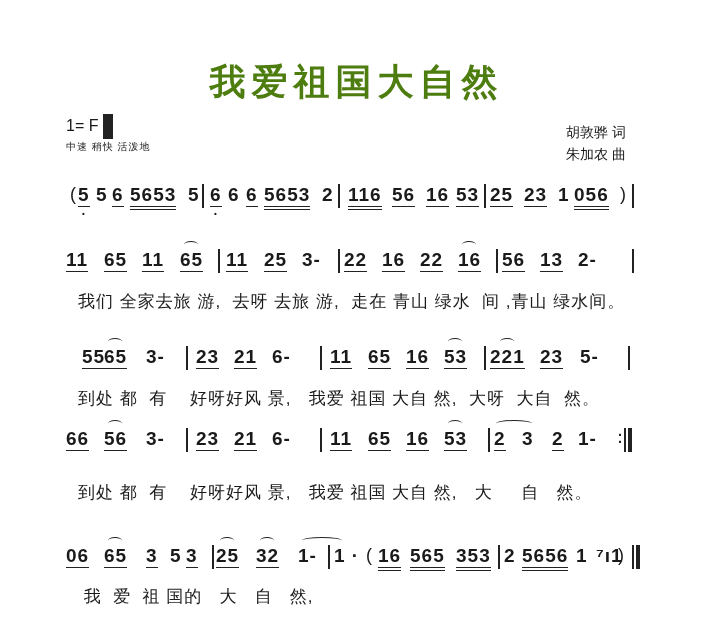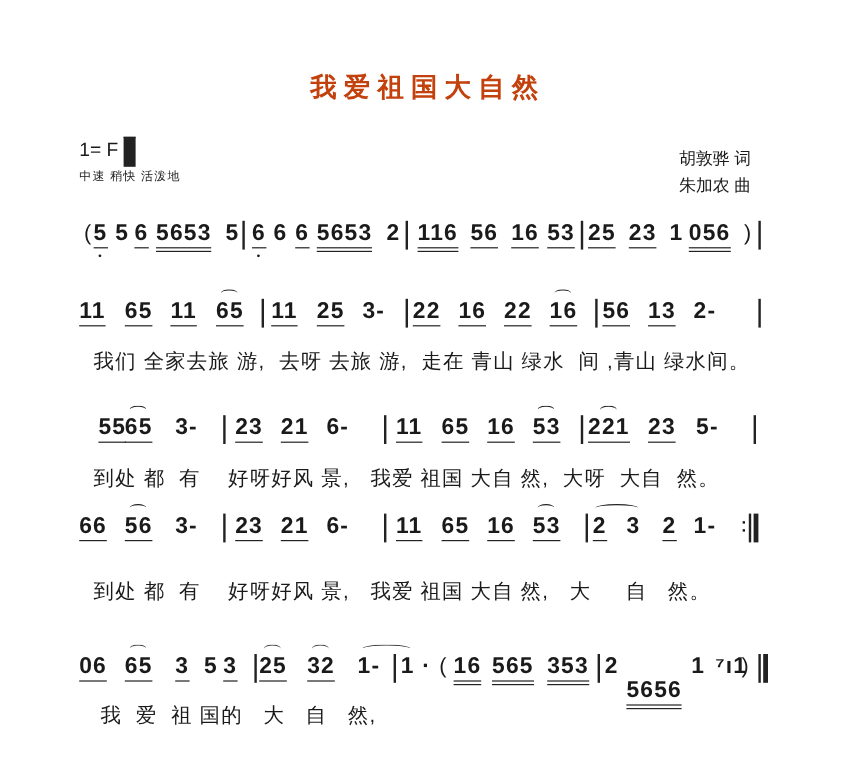--- a/index.html
+++ b/index.html
@@ -3,21 +3,21 @@
 <meta charset="utf-8">
 <style>
   html, body { margin: 0; padding: 0; background: #ffffff; }
   body {
     width: 713px; height: 643px; position: relative; overflow: hidden;
     font-family: "Liberation Sans", "DejaVu Sans", sans-serif; color: #1a1a1a;
   }
   .title {
     position: absolute; left: 0; right: 0; top: 58px; text-align: center;
     font-family: "DejaVu Serif", "Liberation Serif", serif;
-    font-size: 22px; font-weight: bold; letter-spacing: 6px; color: #c2410c;
+    font-size: 36px; font-weight: bold; letter-spacing: 6px; color: #4d7c0f;
   }
   .key {
     position: absolute; left: 66px; top: 114px; font-size: 16px; display: flex; align-items: center;
   }
   .timesig { display: inline-flex; flex-direction: column; align-items: center; margin-left: 6px; font-size: 13px; line-height: 12px; font-weight: bold; }
   .timesig .bar { width: 10px; border-top: 1px solid #222; }
   .tempo { position: absolute; left: 66px; top: 140px; font-size: 10px; letter-spacing: 1px; }
   .credits { position: absolute; left: 566px; top: 121px; font-size: 14px; line-height: 22px; }
 
   .staff { position: absolute; left: 66px; width: 570px; height: 40px; }
@@ -158,21 +158,21 @@
       <span class="tok u1" style="left: 120px;">3</span>
       <span class="tok u1" style="left: 150px;">25</span>
       <span class="tok u1" style="left: 190px;">32</span>
       <span class="tok" style="left: 232px;">1-</span>
       <span class="tok" style="left: 268px;">1 ·</span>
       <span class="paren" style="left: 300px;">(</span>
       <span class="tok u2" style="left: 312px;">16</span>
       <span class="tok u2" style="left: 344px;">565</span>
       <span class="tok u2" style="left: 390px;">353</span>
       <span class="tok" style="left: 438px;">2</span>
-      <span class="tok u2" style="left: 456px; margin-top: 20px;">5656</span>
+      <span class="tok u2" style="left: 456px;">5656</span>
       <span class="tok" style="left: 510px;">1</span>
       <span class="tok" style="left: 530px;">⁷ı1</span>
       <span class="paren" style="left: 552px;">)</span>
       <div class="bar" style="left: 146px;"></div>
       <div class="bar" style="left: 262px;"></div>
       <div class="bar" style="left: 432px;"></div>
       <div class="bar" style="left: 566px;"></div>
       <div class="bar final" style="left: 570px;"></div>
       <div class="slur" style="left: 42px; width: 14px; top: -8px;"></div>
       <div class="slur" style="left: 154px; width: 14px; top: -8px;"></div>

